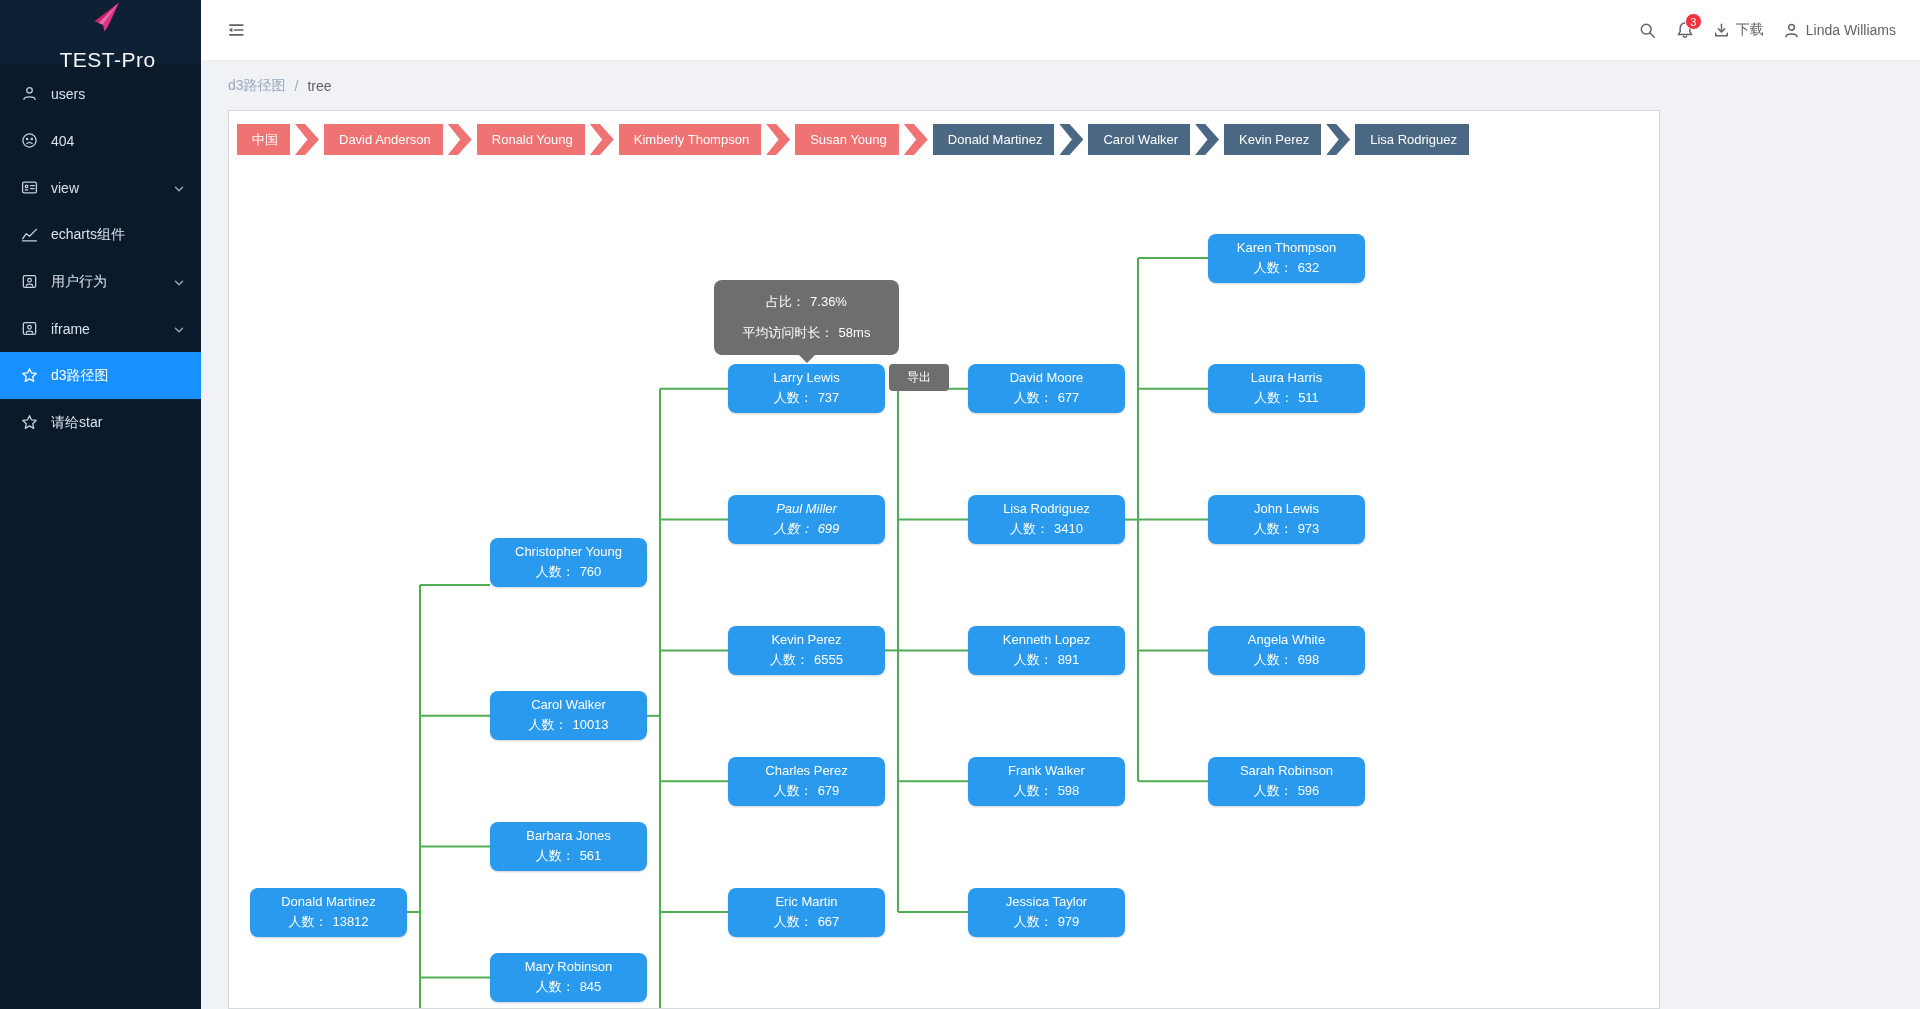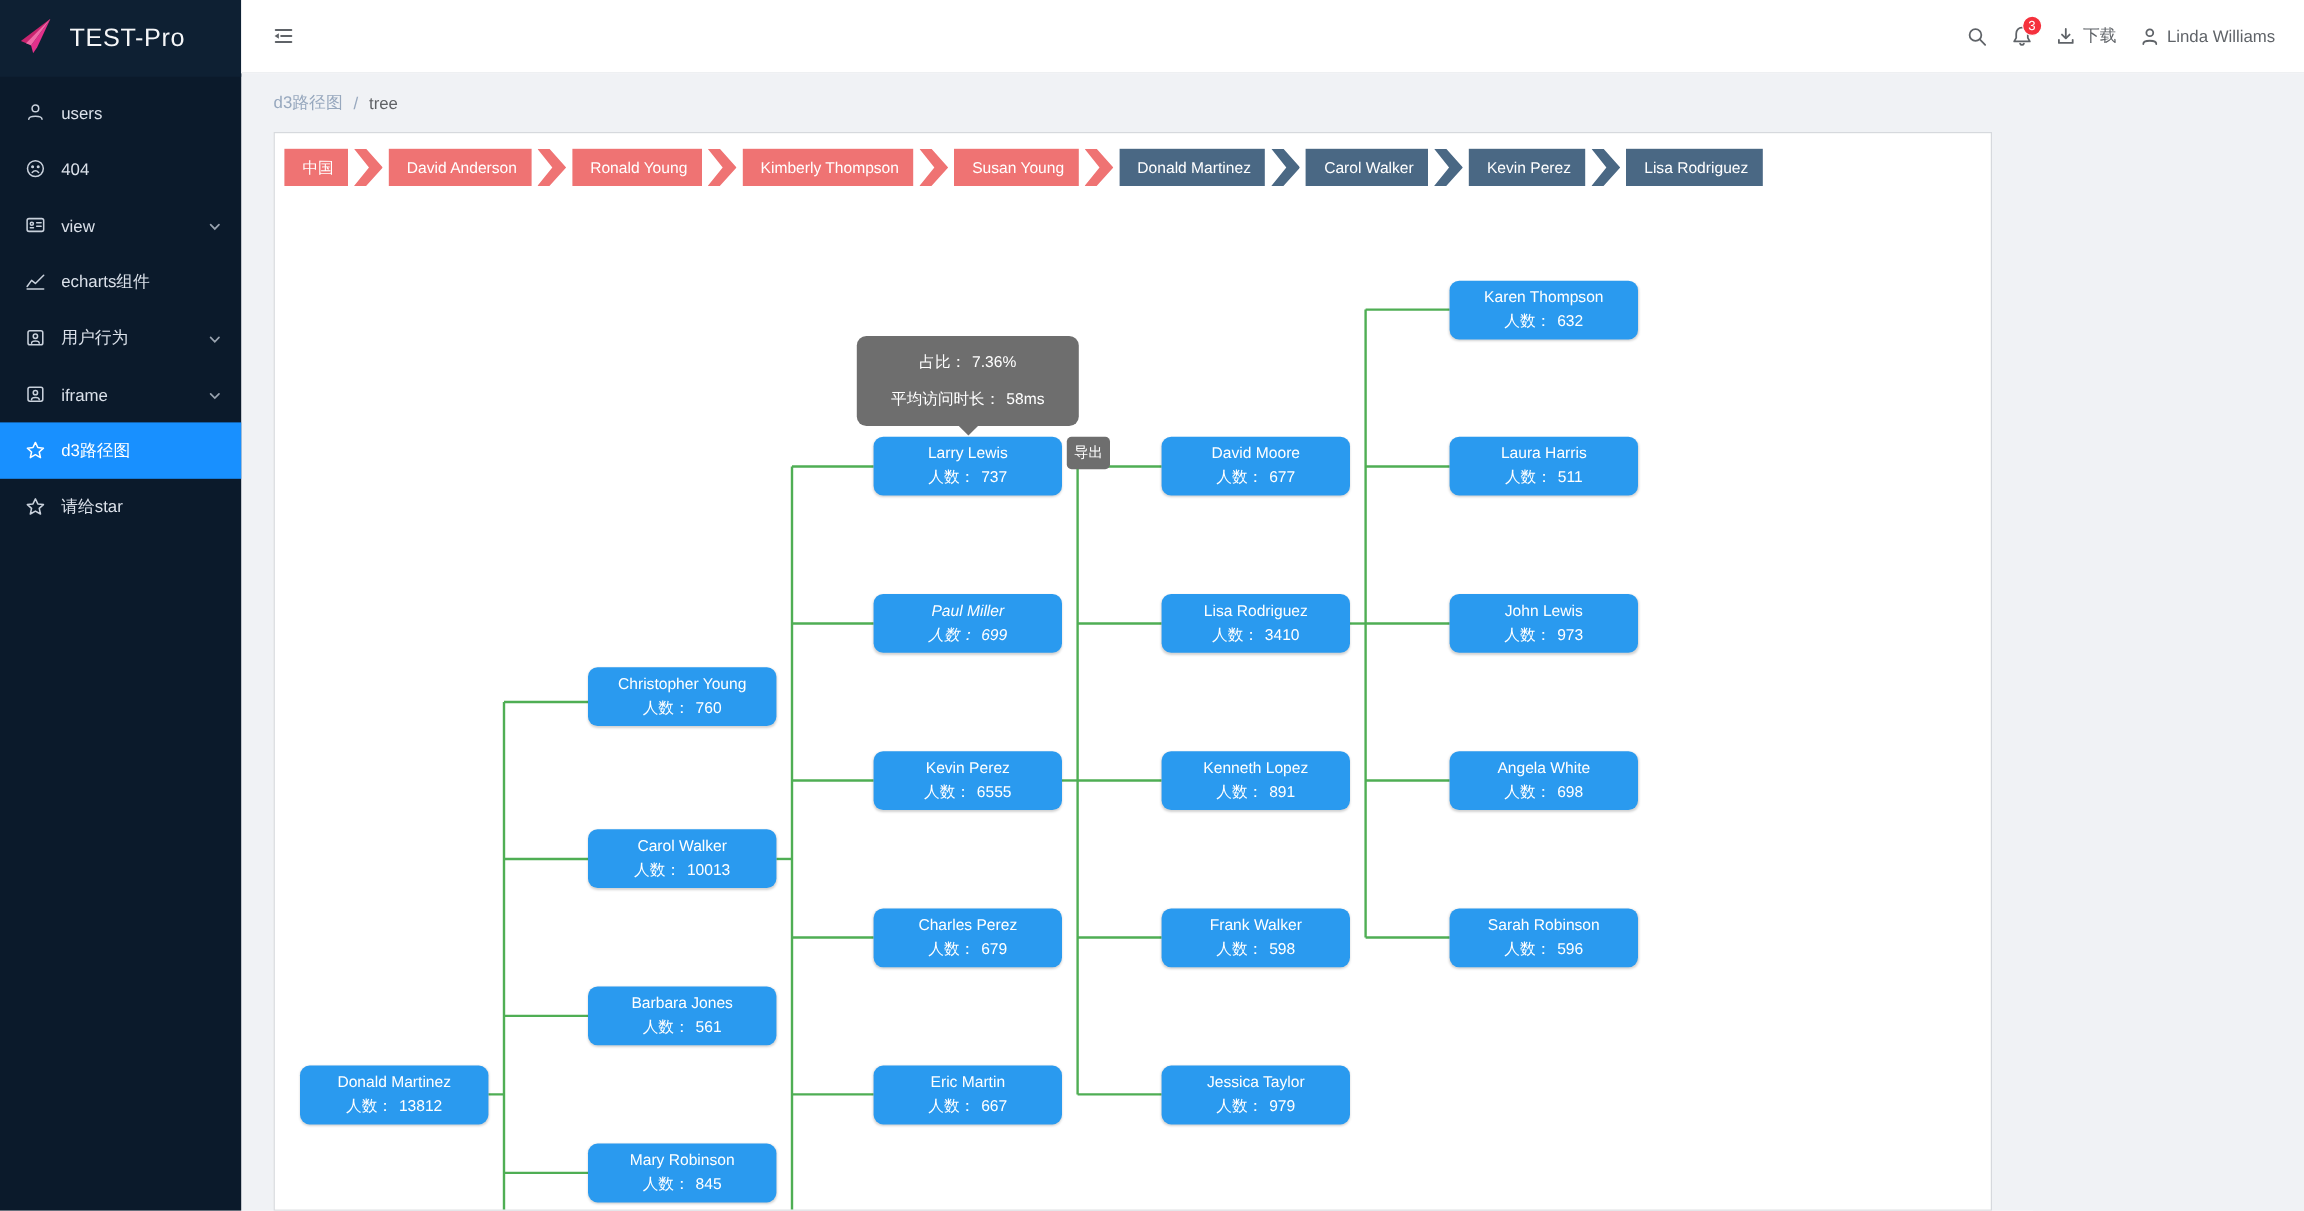--- a/index.html
+++ b/index.html
@@ -8,21 +8,21 @@
     font-family:"Liberation Sans","DejaVu Sans",sans-serif;
     background:#f0f2f5;color:#333;
     -webkit-font-smoothing:antialiased;
   }
   
   .app{display:flex;width:1920px;height:1009px;}
   .sidebar{width:201px;flex:0 0 201px;background:#0b1a2b;height:100%;}
   .main{flex:1;display:flex;flex-direction:column;height:100%;min-width:0;}
 
   
-  .logo-box{height:64px;background:#0e2033;display:flex;align-items:center;padding-left:14px;gap:10px;}
+  .logo-box{height:64px;background:#0e2033;display:flex;align-items:center;padding-left:14px;gap:10px;flex-direction:column;}
   .logo-title{color:#f5f6f8;font-size:21px;letter-spacing:.5px;}
   .menu{padding-top:6px;}
   .side-item{height:47px;display:flex;align-items:center;gap:13px;padding:0 16px 0 21px;
     color:#dbe1ea;font-size:14px;cursor:pointer;}
   .side-item .mi{width:17px;height:17px;flex:0 0 17px;display:flex;align-items:center;justify-content:center;}
   .side-item .mi svg{stroke:#c9d1dc;}
   .side-item.active{background:var(--active-blue);color:#fff;}
   .side-item.active .mi svg{stroke:#fff;}
   .side-item .lbl{flex:1;white-space:nowrap;}
   .side-item .chev{width:12px;height:12px;opacity:.75;}
@@ -64,21 +64,21 @@
   .node-count{font-size:13px;line-height:16px;margin-top:4px;}
   .node-count .val{margin-left:5px;}
 
   .tooltip{position:absolute;width:185px;height:75px;background:var(--tooltip-bg);border-radius:8px;
     color:#fff;font-size:13px;display:flex;flex-direction:column;justify-content:space-evenly;
     text-align:center;z-index:5;}
   .tooltip:after{content:"";position:absolute;left:50%;bottom:-8px;margin-left:-8px;
     border:8px solid transparent;border-top-color:var(--tooltip-bg);border-bottom:none;}
   .tooltip .val{margin-left:5px;}
   .export-btn{position:absolute;background:var(--tooltip-bg);color:#fff;font-size:12px;
-    border-radius:4px;padding:5px 6px;cursor:pointer;z-index:5;white-space:nowrap;}
+    border-radius:4px;padding:5px 18px;cursor:pointer;z-index:5;white-space:nowrap;}
 </style>
 </head>
 <body style="--node-blue: #2a9aef; --chip-red: #ef7373; --chip-dark: #4a6884; --active-blue: #1890ff; --badge-red: #f5313d; --tooltip-bg: #6e6e6e;">
 
 <div class="app">
 
   <aside class="sidebar">
     <div class="logo-box">
       <span>
         <svg width="34" height="34" viewBox="0 0 40 40">
@@ -295,21 +295,21 @@
           </span>
           <span class="chip dark">
             <span class="chip-body">Lisa Rodriguez</span>
           </span>
         </div>
       <div id="nodes-layer">
           <div class="node" style="left: 21px; top: 776.5px;">
             <div class="node-name">Donald Martinez</div>
             <div class="node-count"><span>人数：</span><span class="val">13812</span></div>
           </div>
-          <div class="node" style="left: 261px; top: 445px;">
+          <div class="node" style="left: 261px; top: 427px;">
             <div class="node-name">Christopher Young</div>
             <div class="node-count"><span>人数：</span><span class="val">760</span></div>
           </div>
           <div class="node" style="left: 261px; top: 580.3px;">
             <div class="node-name">Carol Walker</div>
             <div class="node-count"><span>人数：</span><span class="val">10013</span></div>
           </div>
           <div class="node" style="left: 261px; top: 711.1px;">
             <div class="node-name">Barbara Jones</div>
             <div class="node-count"><span>人数：</span><span class="val">561</span></div>

